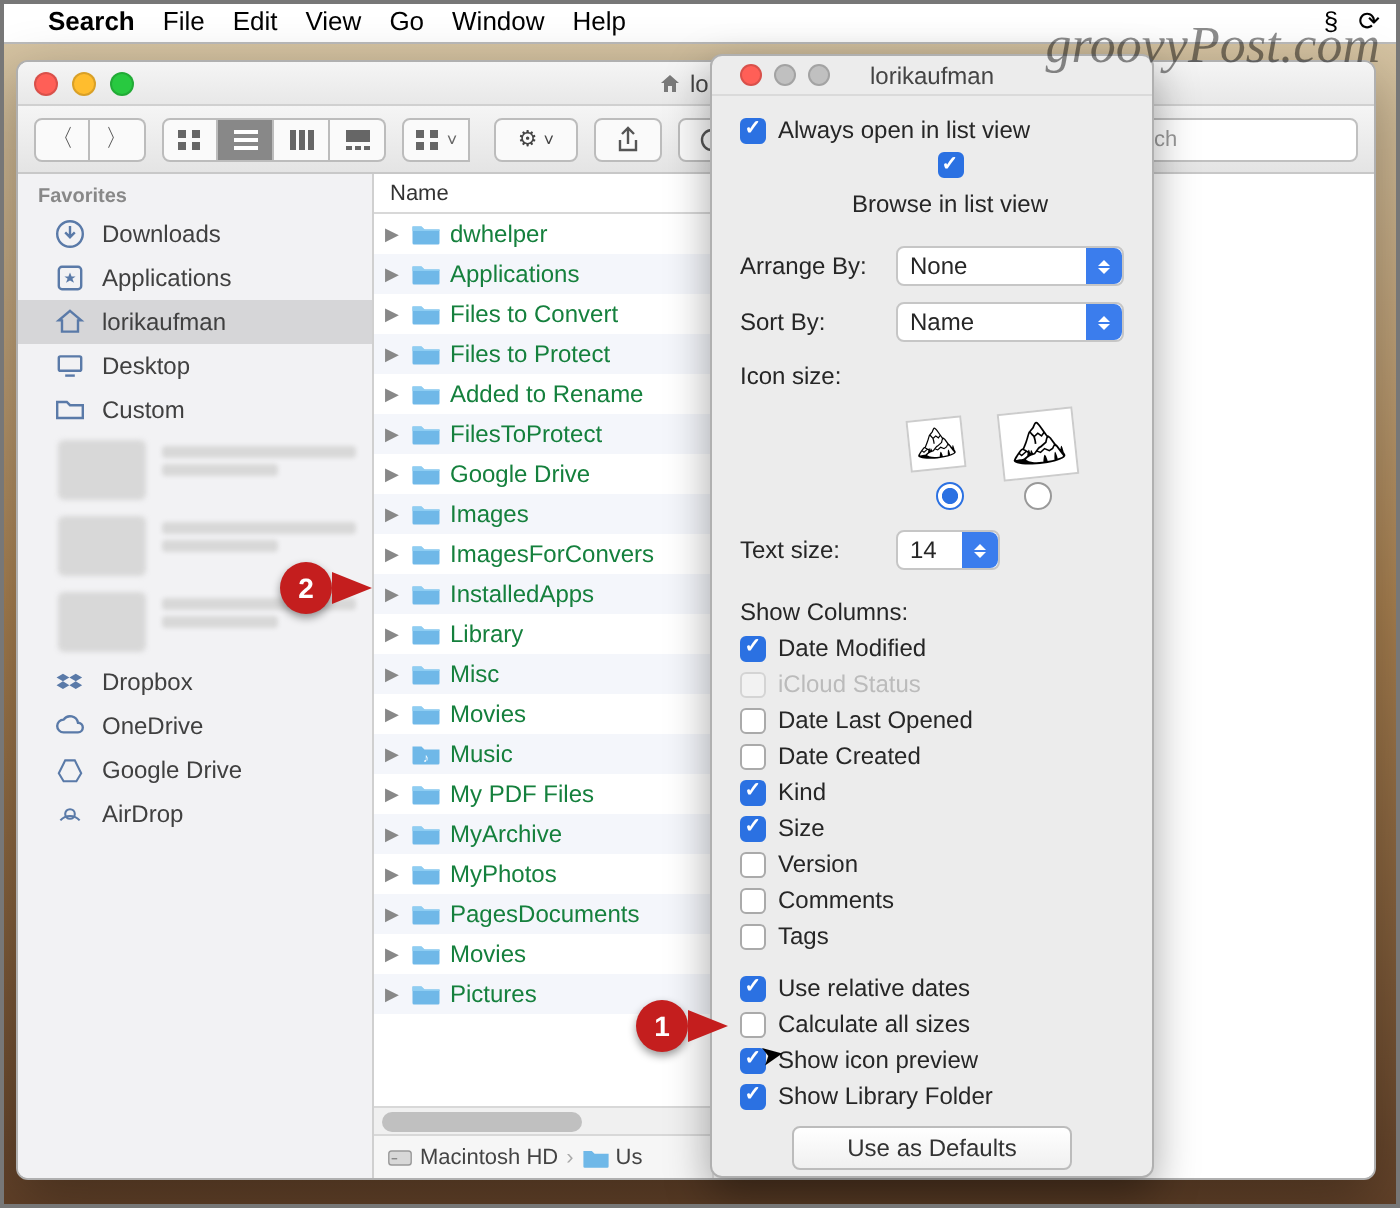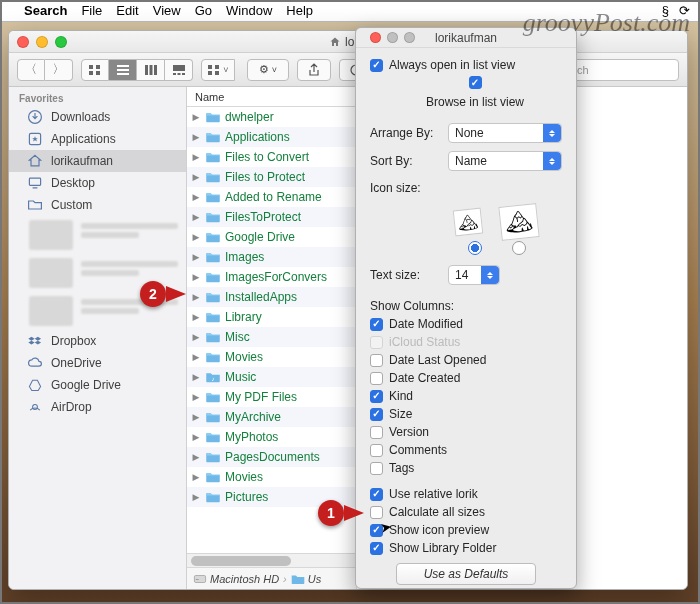--- a/index.html
+++ b/index.html
@@ -56,21 +56,21 @@
   .col-hdr { height:20px; border-bottom:1px solid #d8d8d8; display:flex; align-items:center; padding:0 8px; font-size:11px; color:#333; background:#fff; font-weight:500;}
   .filelist { flex:1; overflow:hidden; font-size:12px; }
   .file-row { display:flex; align-items:center; height:20px; padding:0 4px; gap:4px;}
   .file-row.alt { background:#f4f6fb; }
   .file-row .tri { width:10px; color:#888; font-size:9px; text-align:center; }
   .folder-ico { width:16px; height:14px; display:flex; align-items:center; justify-content:center; }
   .folder-ico svg { width:16px; height:12px; }
   .file-row .name { flex:1; white-space:nowrap; overflow:hidden; text-overflow:ellipsis; color:#15803d; }
   .col-scroll { height:14px; background:#f0f0f0; border-top:1px solid #d8d8d8; position:relative;}
   .col-scroll .thumb { position:absolute; left:4px; top:2px; width:100px; height:10px; background:#c0c0c0; border-radius:5px;}
-  .pathbar { height:22px; border-top:1px solid #d8d8d8; display:flex; align-items:center; padding:0 6px; font-size:11px; color:#444; gap:4px; background:#f6f6f6;font-style:italic;}
+  .pathbar { height:22px; border-top:1px solid #d8d8d8; display:flex; align-items:center; padding:0 6px; font-size:11px; color:#444; gap:4px; background:#f6f6f6;}
   .pathbar .seg { display:flex; align-items:center; gap:3px;}
   .hd-ico { width:14px; height:14px; }
 
   .col-date { width:120px; display:flex; flex-direction:column; background:#fff;}
   .col-date .filelist .file-row { padding-left:8px; }
   .date-hdr { justify-content:space-between; }
 
   
   .options { position:absolute; top:27px; left:355px; width:222px; height:562px; background:#ececec; border:1px solid #b0b0b0; border-radius:6px; box-shadow:0 8px 22px rgba(0,0,0,0.35); font-size:12px; display:flex; flex-direction:column; z-index:30;}
   .opt-title { height:20px; display:flex; align-items:center; justify-content:center; position:relative; font-size:12px; color:#444; border-bottom:1px solid #dadada;}
@@ -92,21 +92,21 @@
   .select .knob::after{border-top:3px solid #fff;}
   .select.sm{ width:52px; flex:none;}
   .icon-row { display:flex; align-items:center; gap:18px; padding:8px 0 2px;}
   .icon-preview { width:28px; height:26px; background:#fff; border:1px solid #ccc; display:flex; align-items:center; justify-content:center; transform:rotate(-6deg);}
   .icon-preview.big{ width:38px; height:34px;}
   .icon-preview .mount{font-size:16px;}
   .radio-row{ display:flex; gap:24px; padding:0 2px 6px 8px;}
   .radio{ width:14px; height:14px; border-radius:50%; border:1px solid #999; background:#fff; display:flex; align-items:center; justify-content:center;}
   .radio.on{background:radial-gradient(circle,#2b71e2 0 45%, #fff 50%); border-color:#2b71e2;}
   .section-lbl{ font-size:12px; color:#262626; padding:6px 0 2px; }
-  .defaults-btn{ width:140px; height:22px; margin:6px auto 0; background:linear-gradient(#fff,#f0f0f0); border:1px solid #bcbcbc; border-radius:4px; display:flex; align-items:center; justify-content:center; font-size:12px; color:#333;font-style:italic;}
+  .defaults-btn{ width:140px; height:22px; margin:6px auto 0; background:linear-gradient(#fff,#f0f0f0); border:1px solid #bcbcbc; border-radius:4px; display:flex; align-items:center; justify-content:center; font-size:12px; color:#333;}
 
   
   .marker { position:absolute; z-index:60; display:flex; align-items:center; }
   .marker .bubble{ background:#c41e1e; color:#fff; font-weight:700; font-size:14px; border-radius:50%; width:26px; height:26px; display:flex; align-items:center; justify-content:center; box-shadow:0 2px 4px rgba(0,0,0,0.4);}
   .marker .tail{ width:0; height:0; border-top:8px solid transparent; border-bottom:8px solid transparent; border-left:20px solid #c41e1e;}
   .marker.m1{ top:500px; left:318px;}
   .marker.m2{ top:281px; left:140px;}
 
   .cursor { position:absolute; top:519px; left:380px; z-index:70; font-size:14px; color:#000; transform:rotate(-10deg);}
 </style>
@@ -710,21 +710,21 @@
         <div class="chk">
           <span class="box"></span>
           <span>Tags</span>
         </div>
       </div>
 
     <div style="height:8px;"></div>
     <div id="extras">
         <div class="chk">
           <span class="box on"></span>
-          <span>Use relative lorik</span>
+          <span>Use relative dates</span>
         </div>
         <div class="chk">
           <span class="box"></span>
           <span>Calculate all sizes</span>
         </div>
         <div class="chk">
           <span class="box on"></span>
           <span>Show icon preview</span>
         </div>
         <div class="chk">

